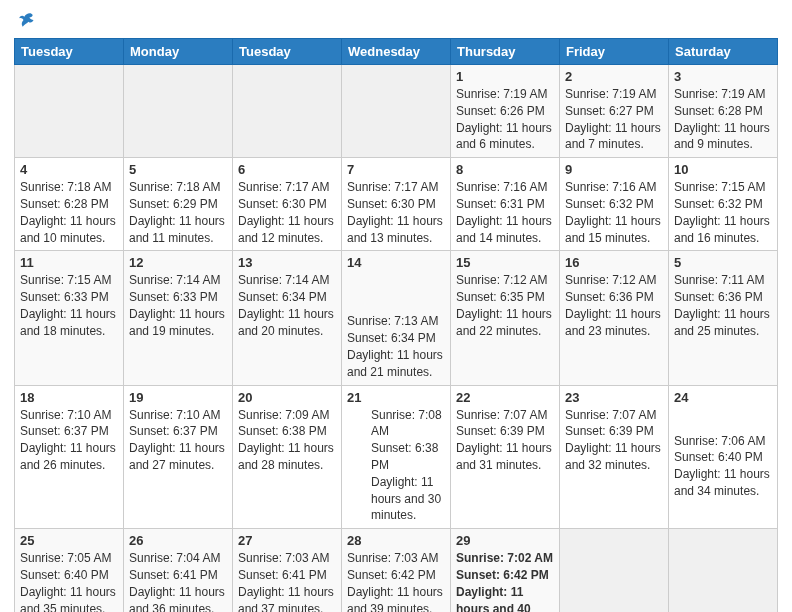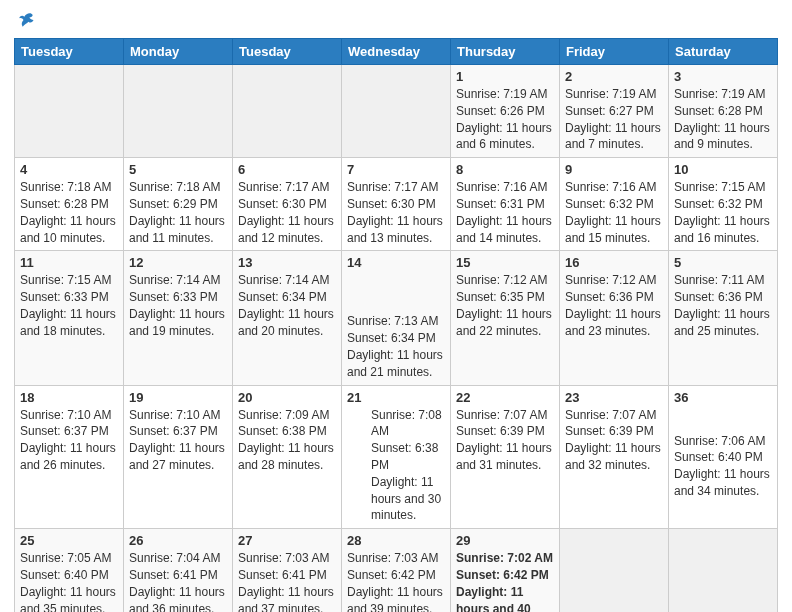--- a/index.html
+++ b/index.html
@@ -274,21 +274,21 @@
 Sunset: 6:39 PM
 Daylight: 11 hours and 31 minutes.</div>
           </td>
           <td>
             <div class="day-number">23</div>
             <div class="day-info" style="white-space: pre-line;">Sunrise: 7:07 AM
 Sunset: 6:39 PM
 Daylight: 11 hours and 32 minutes.</div>
           </td>
           <td>
-            <div class="day-number">36</div>
+            <div class="day-number">24</div>
             <div class="day-info" style="white-space: pre-line; margin-top: 28px;">Sunrise: 7:06 AM
 Sunset: 6:40 PM
 Daylight: 11 hours and 34 minutes.</div>
           </td>
         </tr>
         <tr>
           <td>
             <div class="day-number">25</div>
             <div class="day-info" style="white-space: pre-line;">Sunrise: 7:05 AM
 Sunset: 6:40 PM

